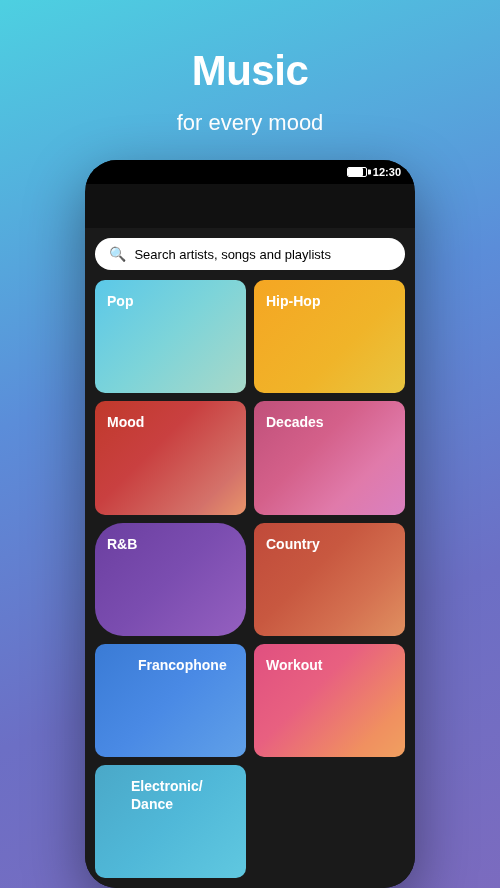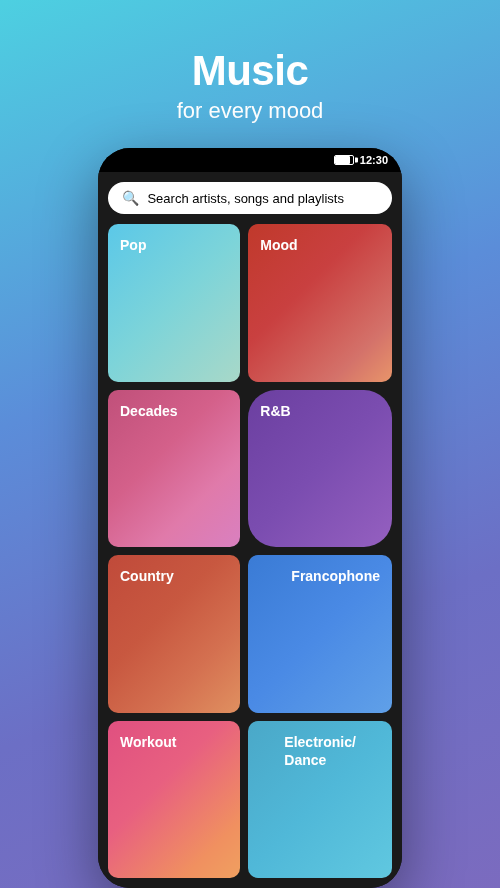--- a/index.html
+++ b/index.html
@@ -25,32 +25,33 @@
     .header-title {
       font-size: 42px;
       font-weight: 800;
       letter-spacing: -0.5px;
       line-height: 1.1;
     }
 
     .header-subtitle {
       font-size: 22px;
       font-weight: 400;
-      margin-top: 4px;
+      margin-top: 16px;
     }
 
     .phone-wrapper {
-      width: 304px;
+      width: 330px;
       background: #111;
       border-radius: 32px;
       overflow: hidden;
       box-shadow: 0 20px 60px rgba(0,0,0,0.4);
       flex: 1;
       display: flex;
       flex-direction: column;
+      gap: 44px;
     }
 
     .status-bar {
       background: #000;
       display: flex;
       justify-content: flex-end;
       align-items: center;
       padding: 6px 14px;
       gap: 6px;
     }
@@ -204,20 +205,23 @@
   <div class="phone-content">
     <div class="search-bar">
       <span class="search-icon">🔍</span>
       <span class="search-text">Search artists, songs and playlists</span>
     </div>
 
     <div class="grid">
       <div class="grid-item pop">
         <span class="grid-item-label">Pop</span>
       </div>
+      <div class="grid-item hiphop">
+        <span class="grid-item-label">Hip-Hop</span>
+      </div>
       <div class="grid-item mood">
         <span class="grid-item-label">Mood</span>
       </div>
       <div class="grid-item decades">
         <span class="grid-item-label">Decades</span>
       </div>
       <div class="grid-item rnb">
         <span class="grid-item-label">R&amp;B</span>
       </div>
       <div class="grid-item country">

